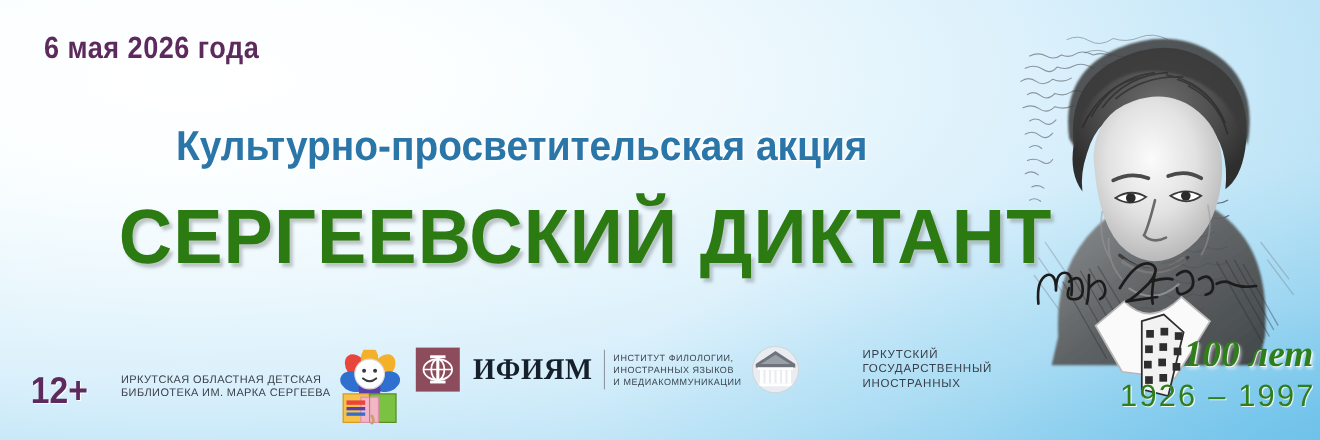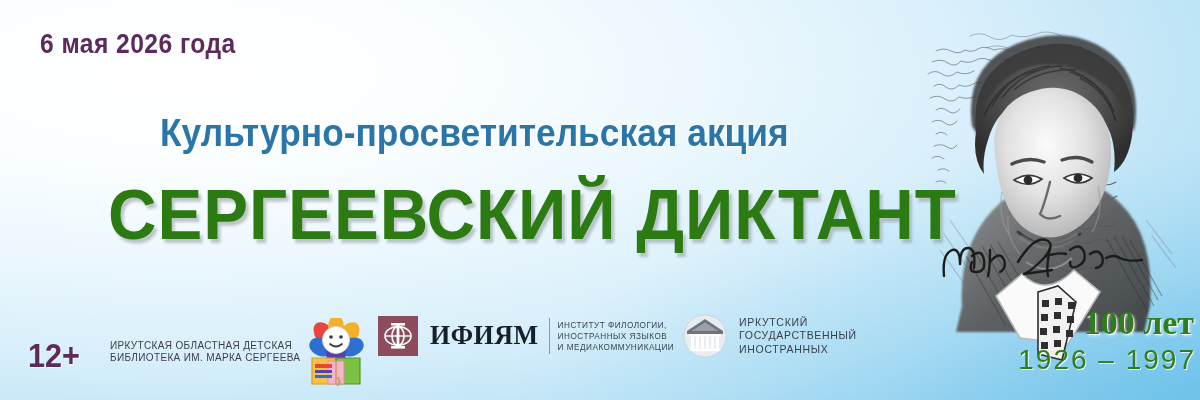--- a/index.html
+++ b/index.html
@@ -86,35 +86,35 @@
     transform:scaleY(1.05);
   }
   .ifi-rule{width:1px;height:36px;background:#8e97a2;margin:0 8px 0 10px;}
   .ifi-sub{
     font-size:8.2px;line-height:11px;letter-spacing:.5px;color:#3a4550;
     font-family:"Liberation Sans",sans-serif;white-space:nowrap;
   }
   .ifi-sub span{display:block;}
 
   
-  .logo-igu{left:573px;top:14px;}
+  .logo-igu{left:573px;top:14px;gap:45px;}
   .igu-circle{width:44px;height:44px;flex:0 0 44px;position:relative;}
   .igu-text{
     margin-left:12px;font-size:10.5px;line-height:13.5px;letter-spacing:.7px;
     color:#39404b;font-family:"Liberation Sans",sans-serif;white-space:nowrap;
   }
   .igu-text span{display:block;}
 
   
   .portrait{
     position:absolute;right:18px;top:6px;width:300px;height:388px;z-index:5;
   }
   .anniv{
     position:absolute;right:16px;bottom:52px;z-index:7;
-    font-family:"Liberation Serif",serif;font-weight:bold;
+    font-family:"Liberation Serif",serif;font-style:italic;font-weight:bold;
     font-size:34px;color:#2f7d1b;letter-spacing:0px;
     text-shadow:1px 1px 0 rgba(255,255,255,.8), 2px 2px 3px rgba(255,255,255,.6);
     white-space:nowrap;
   }
   .years{
     position:absolute;right:14px;bottom:18px;z-index:7;
     font-family:"Liberation Sans",sans-serif;font-weight:normal;
     font-size:28px;color:#2f7d1b;letter-spacing:2px;
     text-shadow:1px 1px 0 rgba(255,255,255,.85);
     white-space:nowrap;

